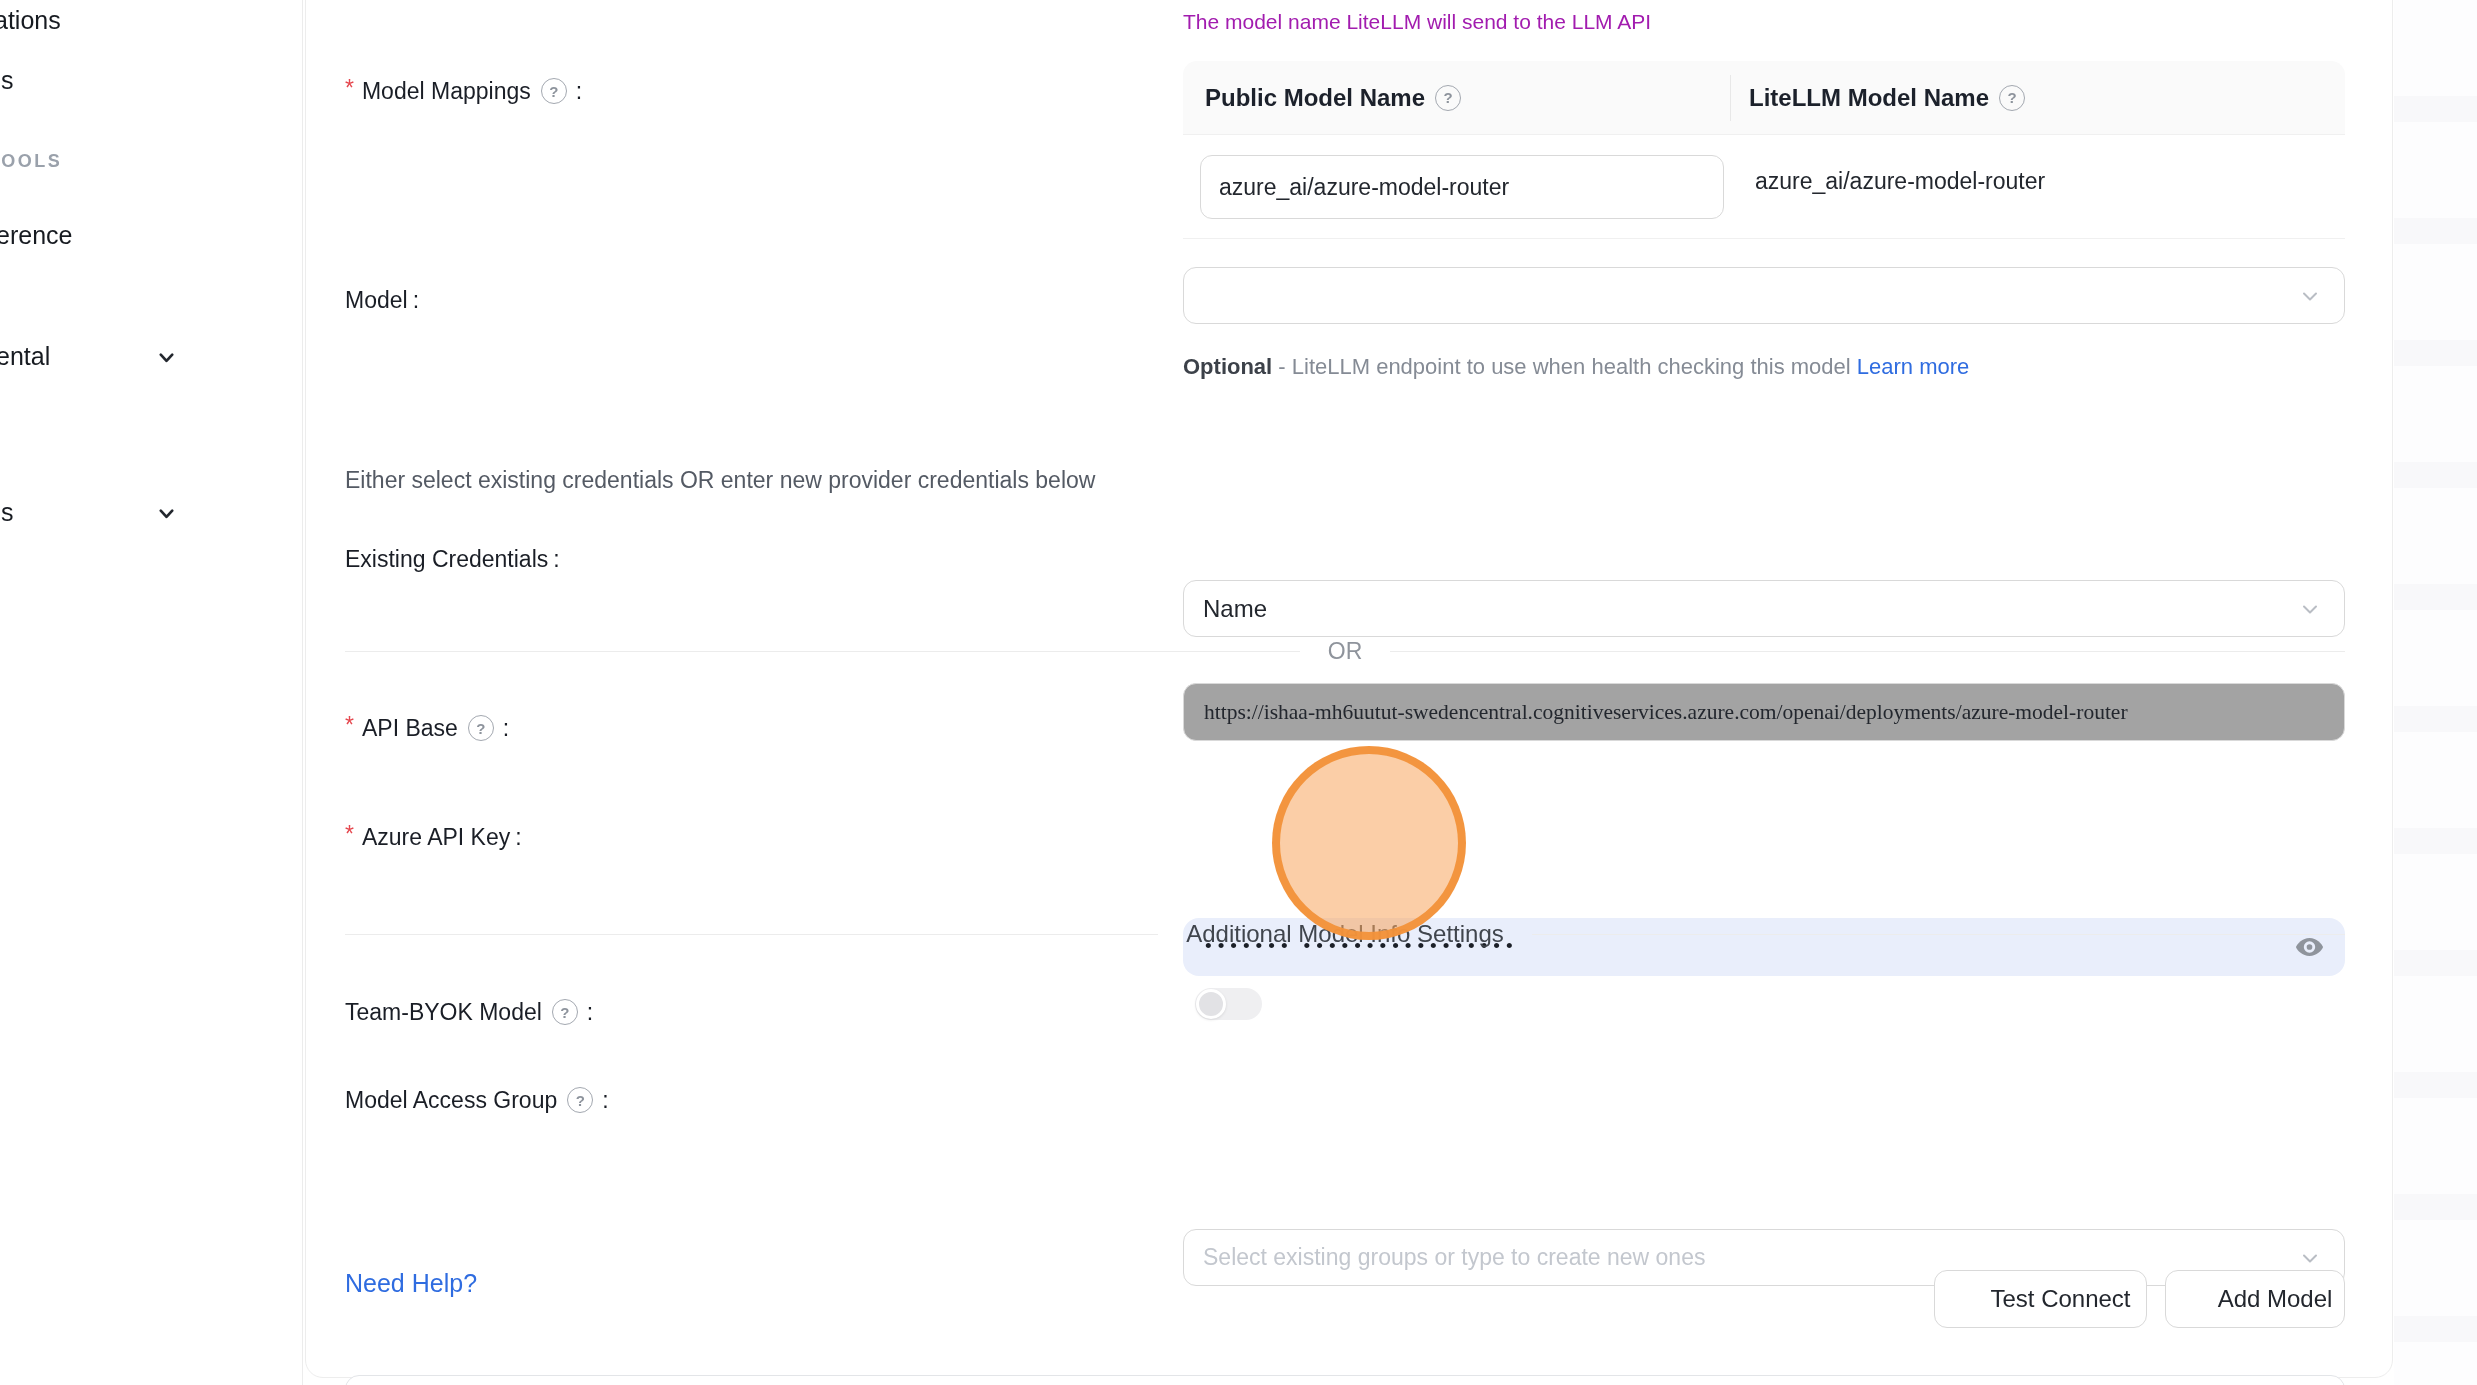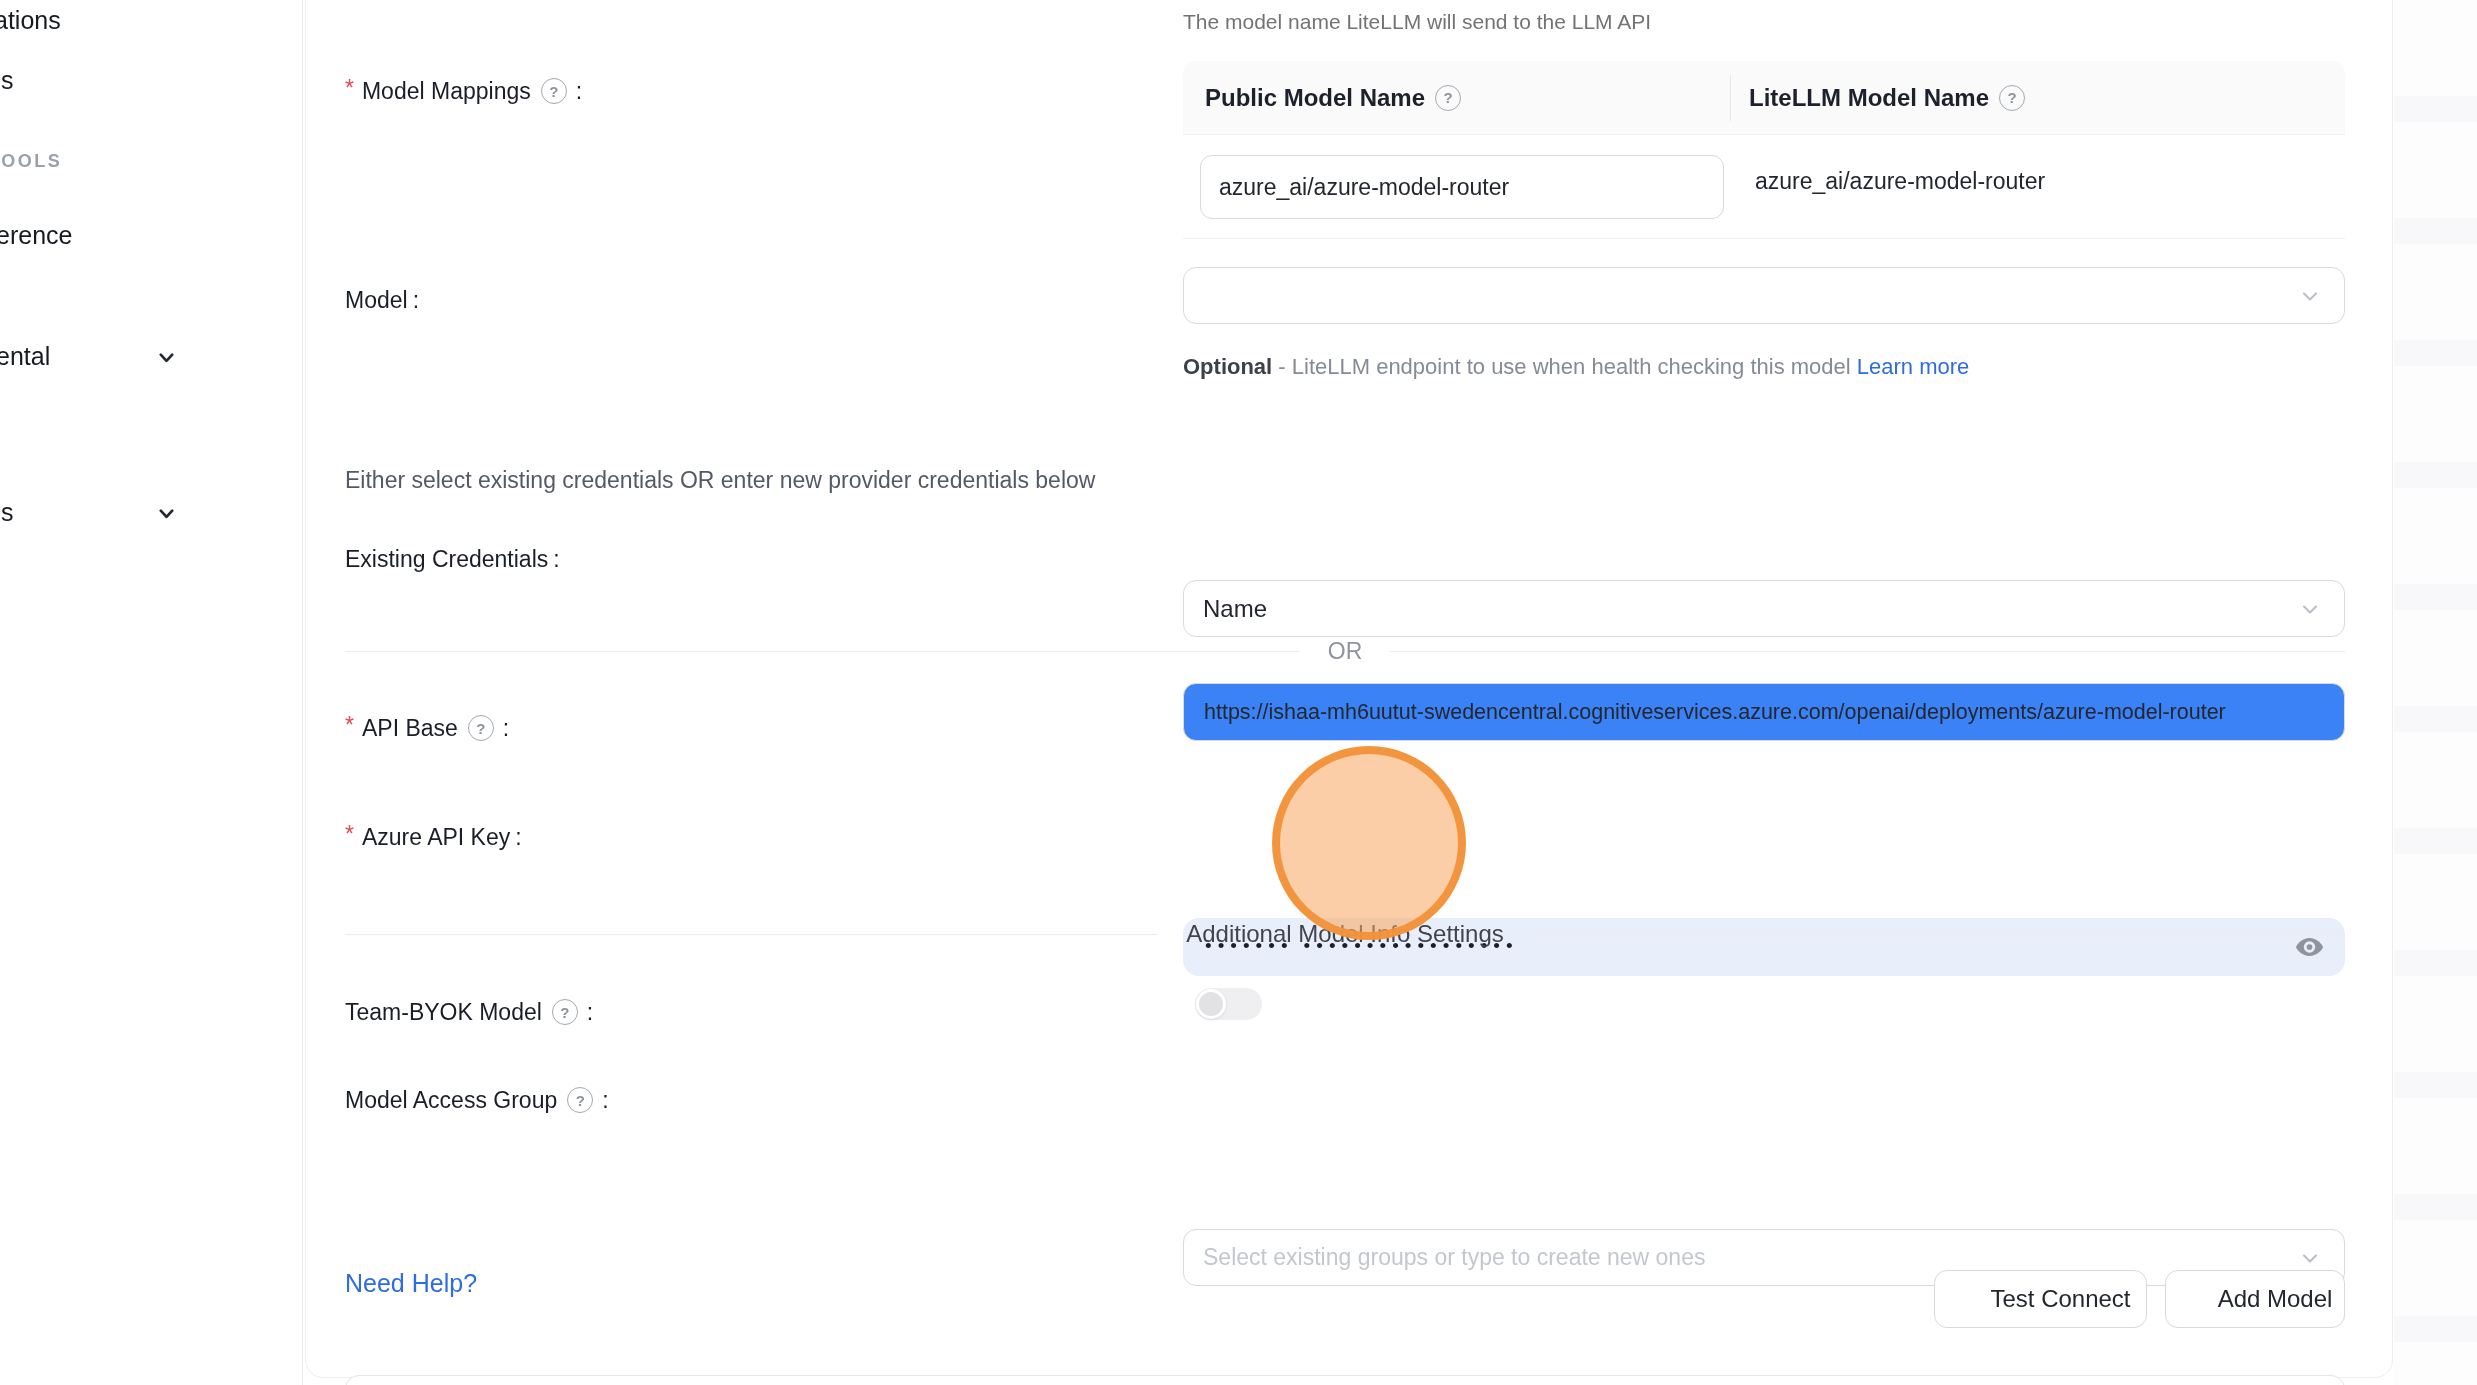--- a/index.html
+++ b/index.html
@@ -25,21 +25,21 @@
   .abs { position:absolute; z-index:3; }
 
   
   .label-row { display:flex; align-items:center; height:34px; font-size:23px; color:#1a1e26; white-space:nowrap; }
   .req { color:#e5484f; font-size:23px; margin-right:8px; transform:translateY(-3px); }
   .qicon { display:inline-flex; align-items:center; justify-content:center; width:26px; height:26px;
            border:1.5px solid #a3a8b0; border-radius:50%; color:#8d939c; font-size:15px; font-weight:600;
            margin:0 4px 0 10px; cursor:pointer; }
   .colon { margin-left:5px; color:#1a1e26; }
 
-  .muted { color:#737373; }
+  .muted { color:#a21caf; }
 
   
   .mm-table { left:1183px; top:61px; width:1162px; }
   .mm-header { height:74px; background:#fafafa; border-radius:14px 14px 0 0; border-bottom:1px solid #f0f0f0;
                position:relative; display:flex; align-items:center; }
   .mm-h-cell { font-size:24px; font-weight:700; color:#1c212b; display:flex; align-items:center; white-space:nowrap; }
   .mm-h-cell.c1 { padding-left:22px; width:547px; }
   .mm-h-cell.c2 { padding-left:19px; }
   .mm-col-divider { position:absolute; left:547px; top:14px; width:1px; height:46px; background:#e8e8e8; }
   .mm-row { height:104px; background:#fff; border-bottom:1px solid #f0f0f0; position:relative; }
@@ -48,22 +48,22 @@
               font-family:"Liberation Sans", sans-serif; outline:none; }
   .mm-static { position:absolute; left:572px; top:33px; font-size:23px; color:#23272e; white-space:nowrap; }
 
   
   .select-box { height:57px; width:1162px; border:1.5px solid #d9d9d9; border-radius:13px; background:#fff;
                 position:relative; display:flex; align-items:center; padding:0 56px 0 19px; cursor:pointer; }
   .select-box .sel-value { font-size:24px; color:#23272e; }
   .select-box .sel-placeholder { font-size:23px; color:#c3c7ce; }
   .sel-chev { position:absolute; right:22px; top:50%; transform:translateY(-50%); width:24px; height:24px; color:#b9bdc4; }
 
-  .text-input { height:58px; width:1162px; border:1.5px solid #d9d9d9; border-radius:13px; background:#3b82f6;
-                padding:0 20px; font-size:21.5px; color:#23272e; font-family:Liberation Sans, sans-serif;
+  .text-input { height:58px; width:1162px; border:1.5px solid #d9d9d9; border-radius:13px; background:#a3a3a3;
+                padding:0 20px; font-size:21.5px; color:#23272e; font-family:Liberation Serif, serif;
                 outline:none; white-space:nowrap; overflow:hidden; }
 
   
   .mode-helper { width:800px; font-size:22px; line-height:40px; color:#858b95; }
   .mode-helper b { color:#3c4149; font-weight:700; }
   .link { color:#2f6ce0; cursor:pointer; }
 
   
   .divider { display:flex; align-items:center; width:2000px; height:28px; }
   .divider .line { flex:1; height:0; border-top:1px solid #ececec; }

